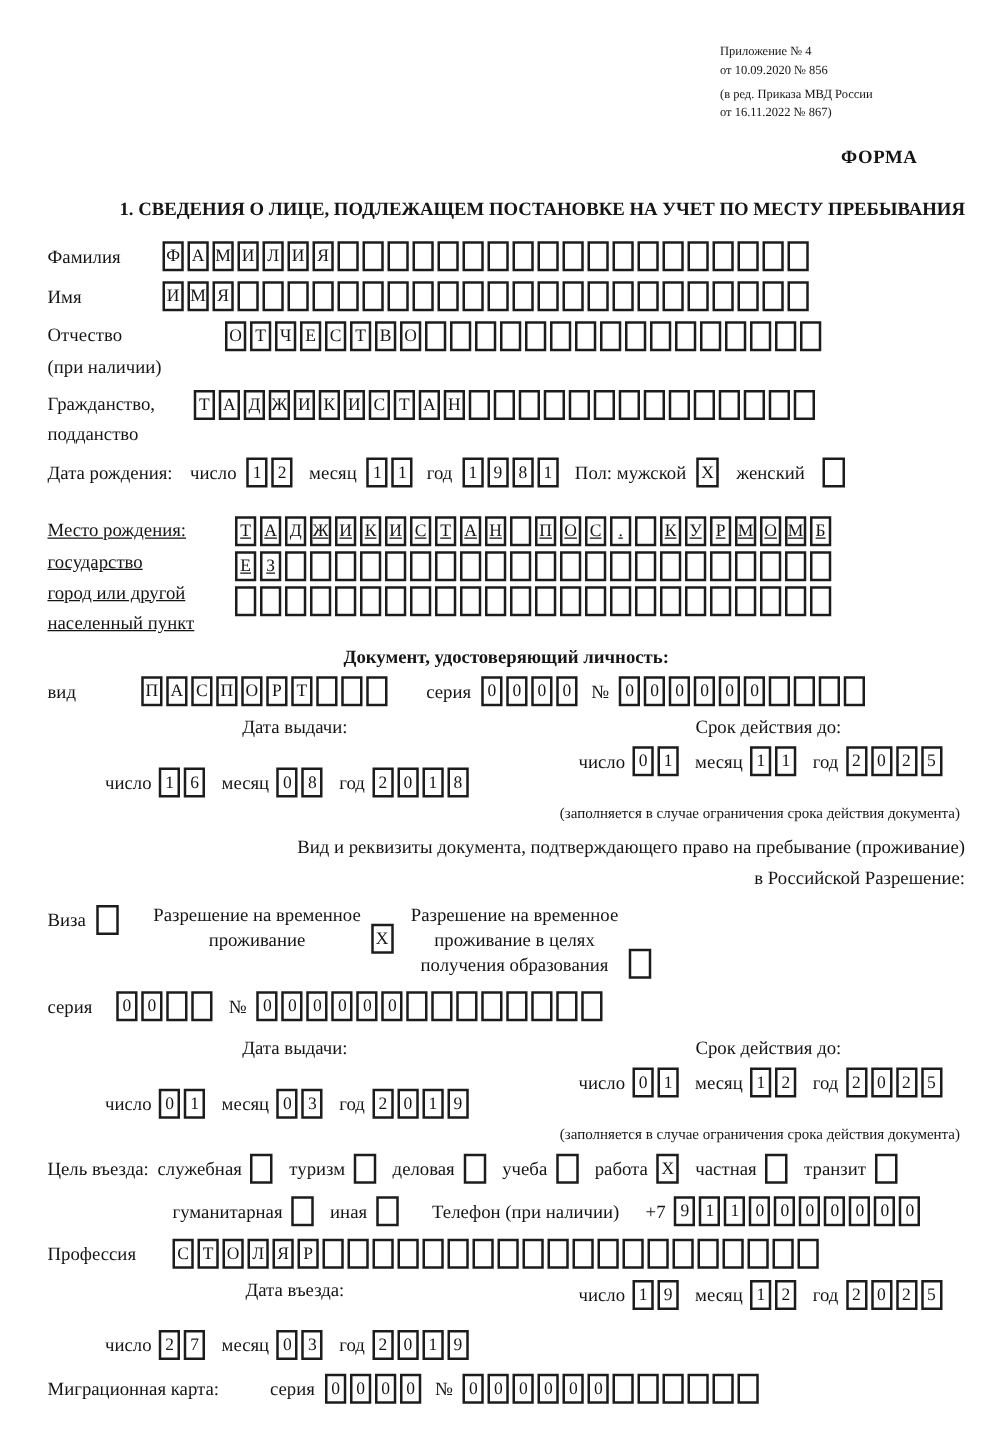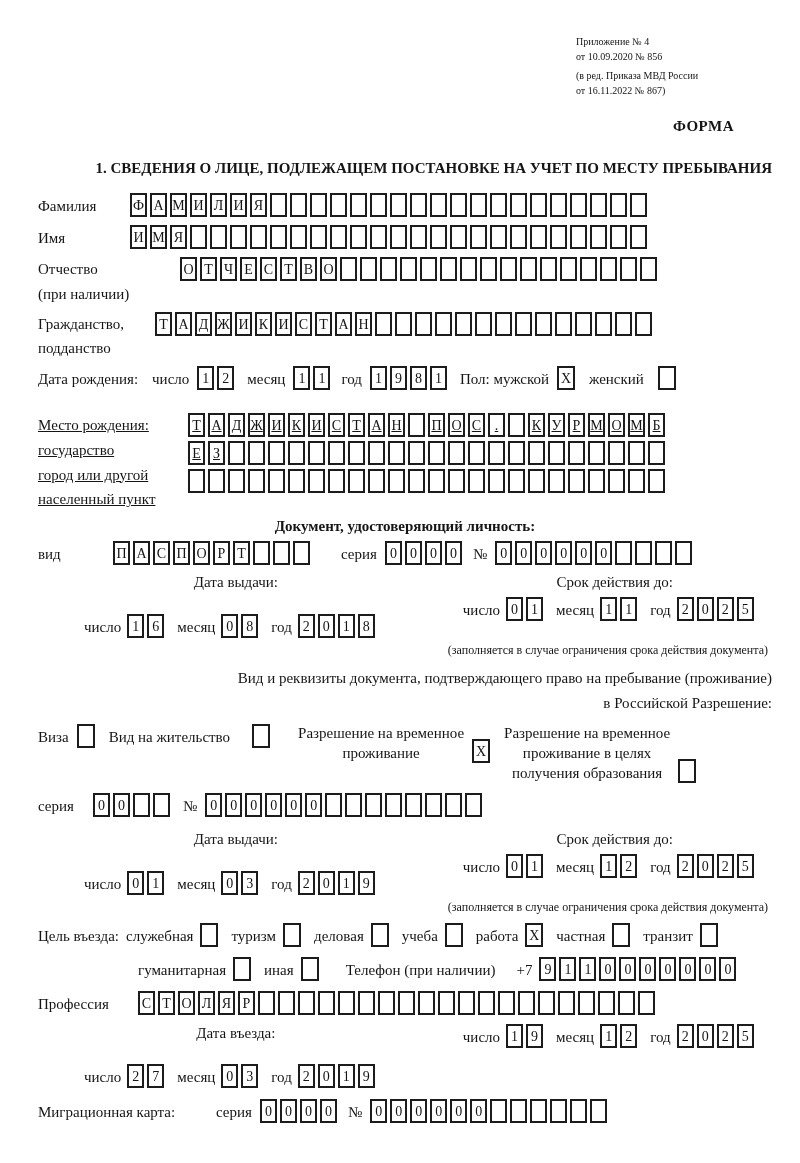--- a/index.html
+++ b/index.html
@@ -426,24 +426,20 @@
     <div class="note">(заполняется в случае ограничения срока действия документа)</div>
 
     <div class="plain">Вид и реквизиты документа, подтверждающего право на пребывание (проживание)</div>
     <div class="plain">в Российской Разрешение:</div>
 
     <div class="opts">
       <div class="opt">
         <div class="optlabel">Виза</div>
         <span class="cbox"></span>
       </div>
-      <div class="opt ml14">
-        <div class="optlabel">Вид на жительство</div>
-        <span class="cbox ml14"></span>
-      </div>
       <div class="opt ml28">
         <div class="optlabel center">
           <div>Разрешение на временное</div>
           <div>проживание</div>
         </div>
         <span class="cbox">X</span>
       </div>
       <div class="opt ml14">
         <div class="optlabel center">
           <div>Разрешение на временное</div>

